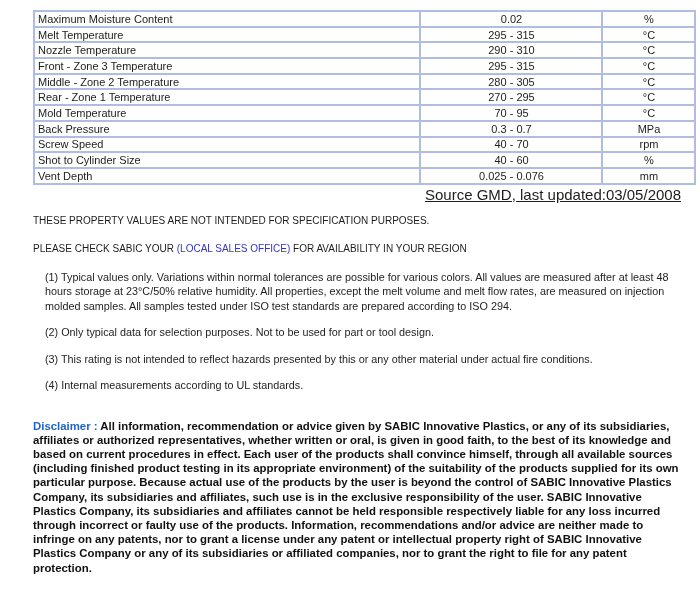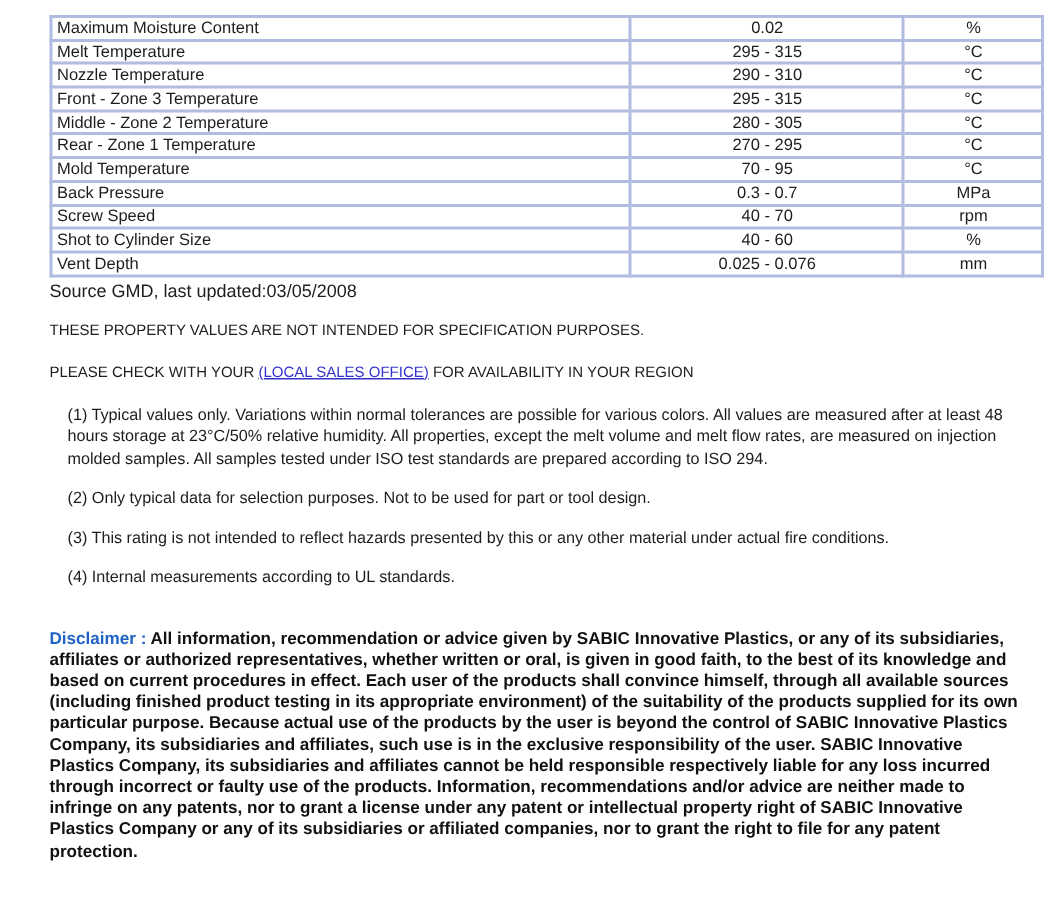--- a/index.html
+++ b/index.html
@@ -36,37 +36,37 @@
     white-space: nowrap;
     overflow: hidden;
   }
   td.prop { width: 379px; text-align: left; }
   td.val  { width: 175px; text-align: center; }
   td.unit { width: 86px;  text-align: center; }
 
   .source-note {
     width: 648px;
     margin-top: 3px;
-    text-align: left;
-    font-size: 12px;
+    text-align: right;
+    font-size: 15px;
     line-height: 13px;
     color: #1d1d1d;
+    text-decoration: underline;
   }
   
   .caps-line {
     width: 648px;
     font-size: 10px;
     line-height: 13px;
     margin: 0;
   }
   .caps-spec  { margin-top: 13px; }
   .caps-avail { margin-top: 15px; }
   .office-link {
     color: #3333cc;
-    text-decoration: underline;
     cursor: pointer;
   }
   
   .notes {
     width: 648px;
     margin-top: 15px;
     font-size: 10.8px;
     line-height: 14.5px;
   }
   .note { margin: 12px; }
@@ -153,21 +153,21 @@
           <td class="val">0.025 - 0.076</td>
           <td class="unit">mm</td>
         </tr>
       </tbody>
   </table>
 
   <div class="source-note">Source GMD, last updated:03/05/2008</div>
 
   <p class="caps-line caps-spec">THESE PROPERTY VALUES ARE NOT INTENDED FOR SPECIFICATION PURPOSES.</p>
 
-  <p class="caps-line caps-avail"><span>PLEASE CHECK WITH YOUR </span><a class="office-link">(LOCAL SALES OFFICE)</a><span> FOR AVAILABILITY IN YOUR REGION</span></p>
+  <p class="caps-line caps-avail"><span>PLEASE CHECK SABIC YOUR </span><a class="office-link">(LOCAL SALES OFFICE)</a><span> FOR AVAILABILITY IN YOUR REGION</span></p>
 
   <div class="notes" id="notes">
       <p class="note">(1) Typical values only. Variations within normal tolerances are possible for various colors. All values are measured after at least 48 hours storage at 23°C/50% relative humidity. All properties, except the melt volume and melt flow rates, are measured on injection molded samples. All samples tested under ISO test standards are prepared according to ISO 294.</p>
       <p class="note">(2) Only typical data for selection purposes. Not to be used for part or tool design.</p>
       <p class="note">(3) This rating is not intended to reflect hazards presented by this or any other material under actual fire conditions.</p>
       <p class="note">(4) Internal measurements according to UL standards.</p>
     </div>
 
   <p class="disclaimer"><span class="disclaimer-label">Disclaimer :</span><span> All information, recommendation or advice given by SABIC Innovative Plastics, or any of its subsidiaries, affiliates or authorized representatives, whether written or oral, is given in good faith, to the best of its knowledge and based on current procedures in effect. Each user of the products shall convince himself, through all available sources (including finished product testing in its appropriate environment) of the suitability of the products supplied for its own particular purpose. Because actual use of the products by the user is beyond the control of SABIC Innovative Plastics Company, its subsidiaries and affiliates, such use is in the exclusive responsibility of the user. SABIC Innovative Plastics Company, its subsidiaries and affiliates cannot be held responsible respectively liable for any loss incurred through incorrect or faulty use of the products. Information, recommendations and/or advice are neither made to infringe on any patents, nor to grant a license under any patent or intellectual property right of SABIC Innovative Plastics Company or any of its subsidiaries or affiliated companies, nor to grant the right to file for any patent protection.</span></p>
 

